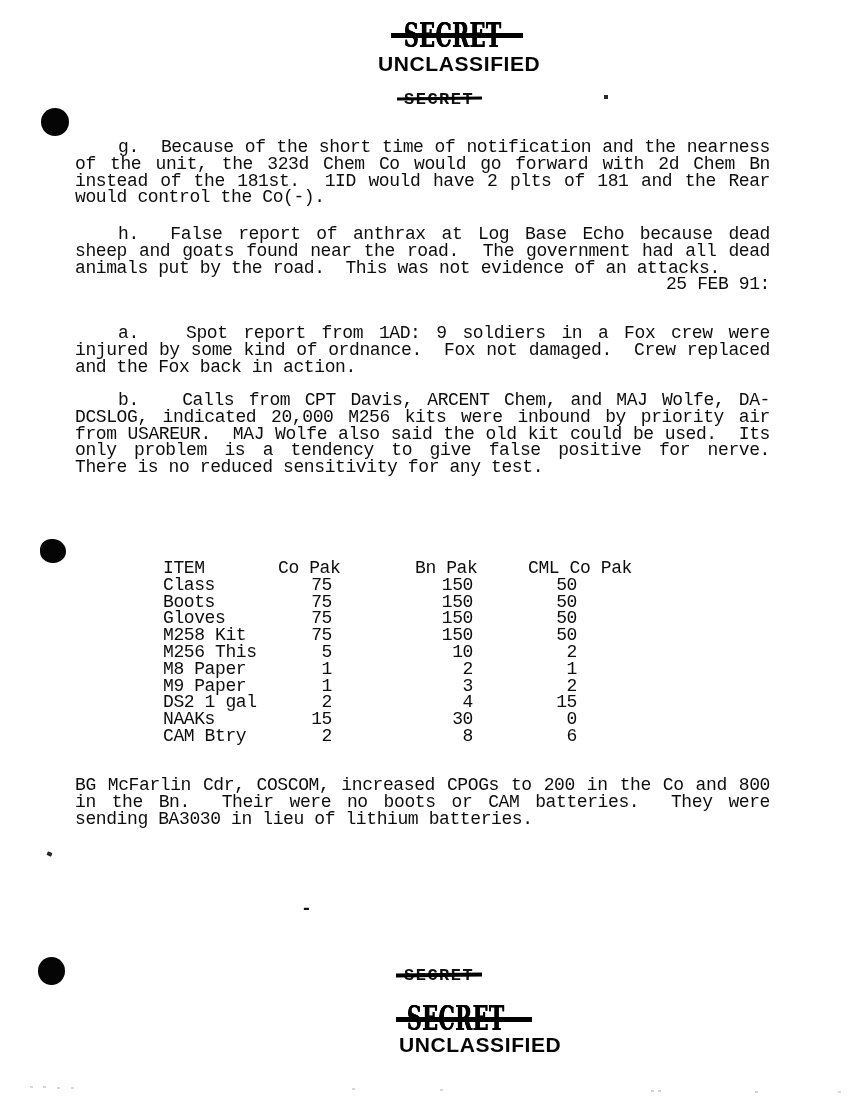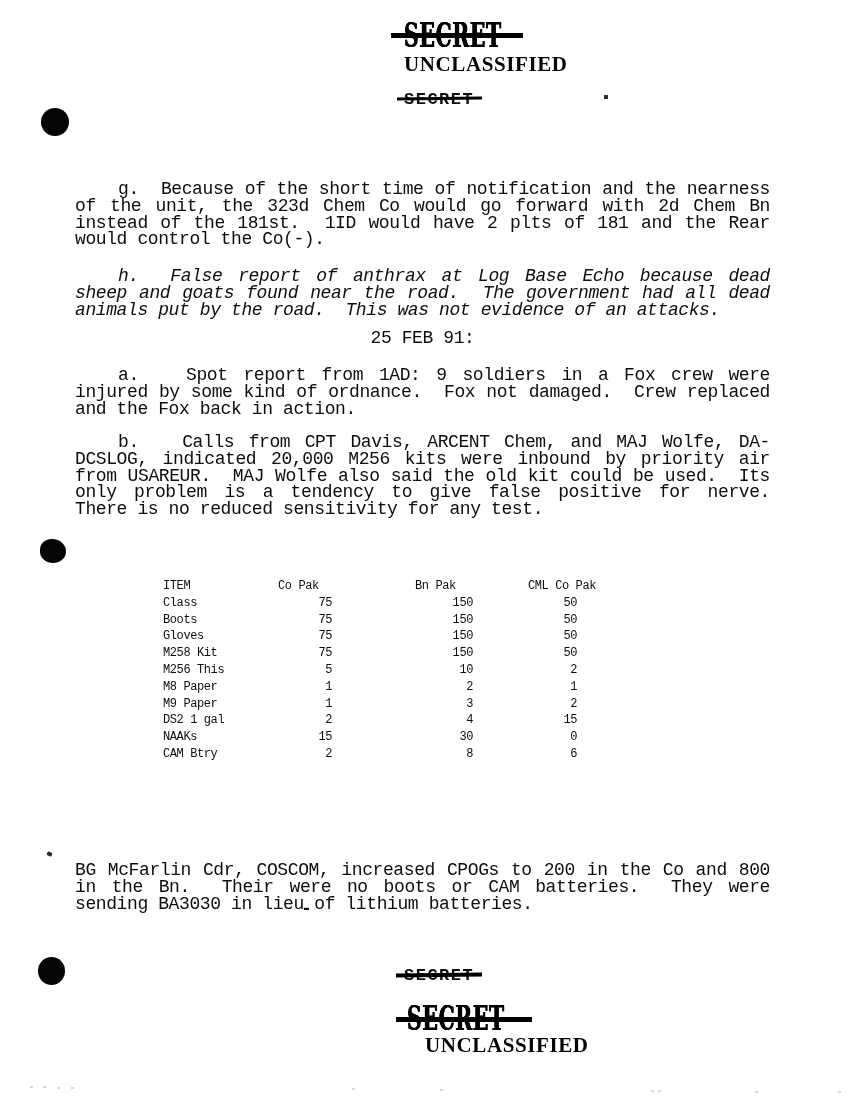--- a/index.html
+++ b/index.html
@@ -30,27 +30,26 @@
     transform-origin: left center;
     letter-spacing: 1px;
     text-shadow: 0.5px 0 0 #000, -0.5px 0 0 #000;
     white-space: nowrap;
   }
   .stamp-top { left: 404px; top: 20px; font-size: 34px; line-height: 30px; }
   .stamp-bot { left: 407px; top: 1003px; font-size: 34px; line-height: 30px; }
 
   .unclass {
     position: absolute;
-    font-family: Liberation Serif, serif;
+    font-family: Liberation Sans, sans-serif;
     font-weight: bold;
     font-size: 21px;
     letter-spacing: 0.6px;
     color: #050505;
     white-space: nowrap;
-    margin-left: 26px;
   }
   .unclass-top { left: 378px; top: 52px; }
   .unclass-bot { left: 399px; top: 1033px; }
 
   .typed-secret {
     position: absolute;
     font-family: "Liberation Mono", monospace;
     font-weight: bold;
     font-size: 17px;
     letter-spacing: 1.5px;
@@ -69,34 +68,33 @@
   
   .para {
     position: absolute;
     left: 75px;
     width: 695px;
     font-size: 18px;
     line-height: 16.8px;
     letter-spacing: -0.4px;
     text-align: justify;
     white-space: pre-wrap;
-    margin-top: 42px;
   }
   .lettered { text-indent: 43px; }
   .p-g { top: 139px; }
-  .p-h { top: 226px; font-style: italic; }
-  .p-date { top: 288px; text-align: center; }
+  .p-h { top: 226px; }
+  .p-date { top: 276px; text-align: right; }
   .p-a { top: 325px; }
   .p-b { top: 392px; }
   .p-c { top: 493px; }
-  .p-coscom { top: 820px; }
+  .p-coscom { top: 777px; }
   .p-d { top: 860px; }
 
   
-  .supply-table { position: absolute; left: 163px; top: 578px; font-size: 12px; letter-spacing: -0.4px; }
+  .supply-table { position: absolute; left: 163px; top: 560px; font-size: 18px; letter-spacing: -0.4px; }
   .t-row { display: flex; height: 16.8px; line-height: 16.8px; white-space: pre; }
   .hdr .c1 { width: 115px; }
   .hdr .c2 { width: 137px; }
   .hdr .c3 { width: 113px; }
   .hdr .c4 { width: 120px; }
   .t-row .d1 { width: 115px; }
   .t-row .d2 { width: 54px;  text-align: right; }
   .t-row .d3 { width: 141px; text-align: right; }
   .t-row .d4 { width: 104px; text-align: right; }
 

